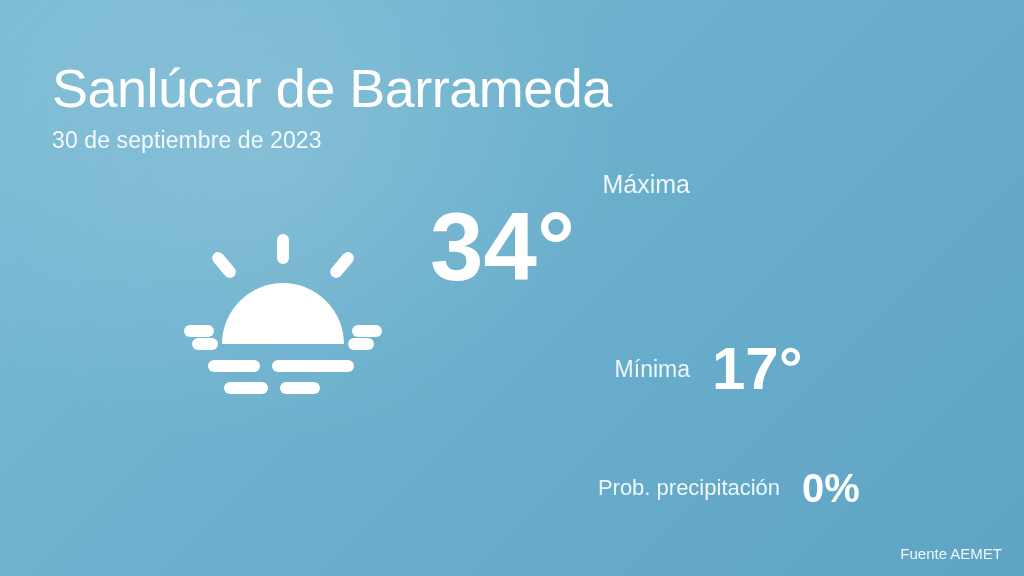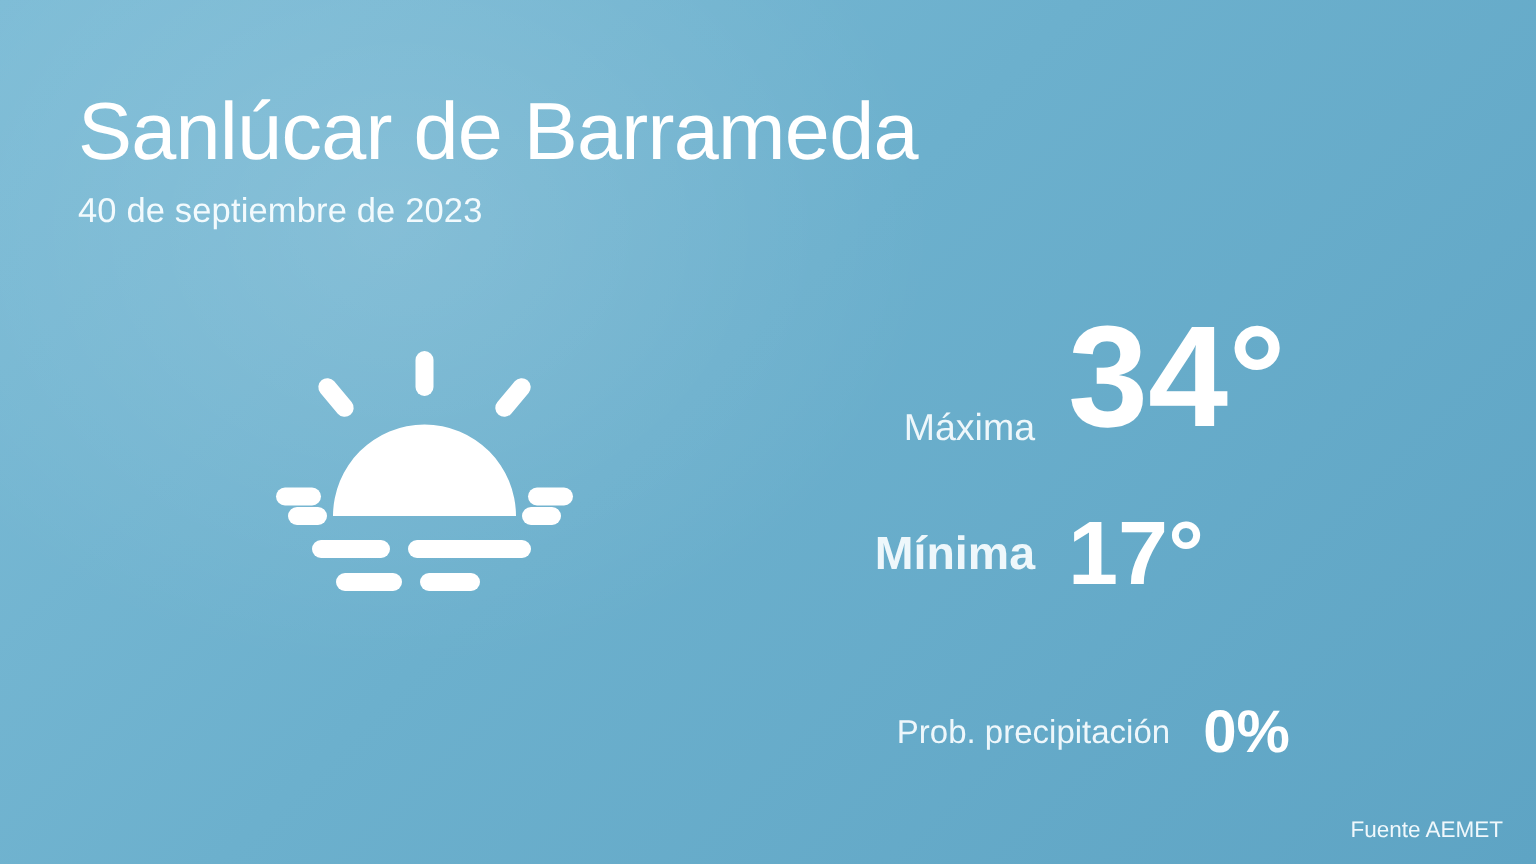--- a/index.html
+++ b/index.html
@@ -75,23 +75,23 @@
     white-space: nowrap;
   }
   .stat-value {
     color: #ffffff;
     font-weight: bold;
     white-space: nowrap;
     line-height: 1;
   }
   .row-max .stat-label { font-size: 25px; width: 260px; }
   .row-max .stat-value { font-size: 96px; }
-  .row-max { height: 130px; align-items: flex-end; }
+  .row-max { height: 130px; align-items: flex-start; flex-direction: column; }
 
-  .row-min .stat-label { font-size: 31px; width: 260px; font-weight: bold; }
+  .row-min .stat-label { font-size: 23px; width: 260px; }
   .row-min .stat-value { font-size: 60px; text-align: right; }
   .row-min { height: 110px; align-items: center; }
 
   .row-prob .stat-label { font-size: 22px; width: 260px; }
   .row-prob .stat-value { font-size: 40px; }
   .row-prob { height: 100px; align-items: center; justify-content: center; }
 
   .source {
     position: absolute;
     right: 22px;
@@ -101,21 +101,21 @@
   }
 </style>
 </head>
 <body>
 
 <div class="card">
   <div class="glow"></div>
 
   <div class="header">
     <div class="title">Sanlúcar de Barrameda</div>
-    <div class="subtitle">40 de septiembre de 2023</div>
+    <div class="subtitle">30 de septiembre de 2023</div>
   </div>
 
   <div class="weather-icon">
     <svg viewBox="0 0 210 175" width="210" height="175" aria-hidden="true">
       <g fill="#ffffff">
 
         <rect x="99" y="2" width="12" height="30" rx="6"></rect>
 
         <rect x="40" y="18" width="12" height="30" rx="6" transform="rotate(-40 46 33)"></rect>
 

